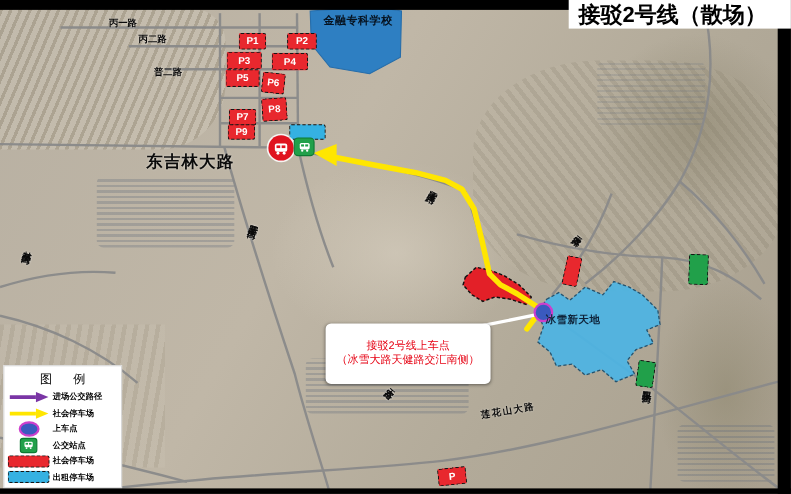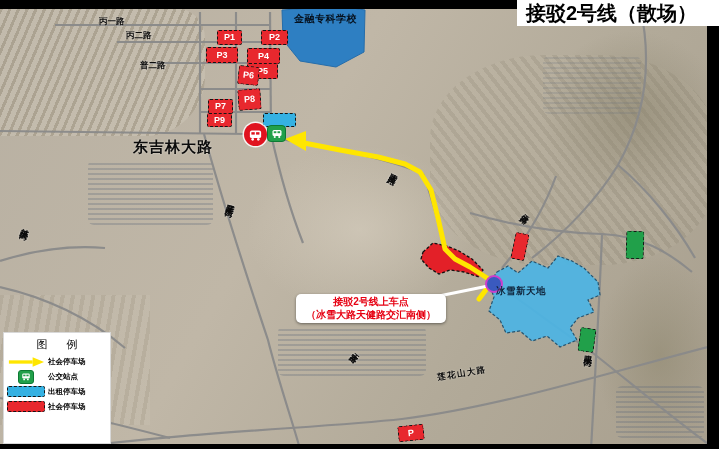--- a/index.html
+++ b/index.html
@@ -39,22 +39,22 @@
   .rlabel{position:absolute;color:#0b0b0b;font-weight:bold;font-size:8.5px;white-space:nowrap;
     text-shadow:0 0 2px rgba(255,255,255,.55);}
   .vert{writing-mode:vertical-rl;letter-spacing:1px;}
   
   .bus-red{position:absolute;left:244px;top:123px;width:23px;height:23px;border-radius:50%;
     background:#e0131f;box-shadow:0 0 0 1.5px rgba(255,255,255,.85);display:flex;align-items:center;justify-content:center;}
   .bus-green{position:absolute;left:267px;top:125px;width:17px;height:15px;border-radius:4px;
     background:#21a04a;border:1px solid #0d7a33;display:flex;align-items:center;justify-content:center;}
   
   #callout{left:296px;top:294px;width:146px;background:#fff;border-radius:5px;
-    box-shadow:0 1px 3px rgba(0,0,0,.45);padding:2px 2px;text-align:center;
-    color:#e60012;font-weight:bold;font-size:10px;line-height:1.25;}
+    box-shadow:0 1px 3px rgba(0,0,0,.45);padding:15px 2px;text-align:center;
+    color:#e60012;font-weight:normal;font-size:10px;line-height:1.25;}
   
   #school-label{left:294px;top:12px;font-size:10px;font-weight:bold;color:#06121f;letter-spacing:.5px;}
   #venue-label{left:496px;top:285px;font-size:9.5px;font-weight:bold;color:#0e2238;letter-spacing:.5px;}
   
   #legend{left:3px;top:332px;width:108px;height:112px;background:#fff;border:1px solid #d8d8d8;
     display:flex;flex-direction:column;padding:4px 0 2px;box-sizing:border-box;}
   #legend .lg-title{text-align:center;font-weight:normal;font-size:11px;letter-spacing:8px;color:#000;
     text-indent:8px;margin-bottom:2px;}
   .lg-row{display:flex;align-items:center;height:15px;}
   .lg-icon{width:44px;display:flex;justify-content:center;align-items:center;flex:0 0 44px;}
@@ -123,21 +123,21 @@
     <polygon points="306,131 306,151 285,139" fill="#ffe600"></polygon>
   </g>
   <line x1="434" y1="297" x2="488" y2="286" stroke="#fff" stroke-width="3"></line>
   <circle cx="494" cy="284" r="8" fill="#3a5abf" stroke="#cc3fcc" stroke-width="2"></circle>
 </svg>
 
 <div class="pbox" style="left:217px;top:30px;width:23px;height:13px;">P1</div>
 <div class="pbox" style="left:261px;top:30px;width:25px;height:13px;">P2</div>
 <div class="pbox" style="left:206px;top:47px;width:30px;height:14px;">P3</div>
 <div class="pbox" style="left:247px;top:48px;width:31px;height:14px;">P4</div>
-<div class="pbox" style="left:205px;top:63px;width:29px;height:14px;margin-left:42px;">P5</div>
+<div class="pbox" style="left:205px;top:63px;width:29px;height:14px;">P5</div>
 <div class="pbox" style="left:238px;top:66px;width:19px;height:17px;transform:rotate(6deg);">P6</div>
 <div class="pbox" style="left:208px;top:99px;width:23px;height:13px;">P7</div>
 <div class="pbox" style="left:238px;top:89px;width:21px;height:19px;transform:rotate(-4deg);">P8</div>
 <div class="pbox" style="left:207px;top:113px;width:23px;height:12px;">P9</div>
 <div class="pbox" style="left:398px;top:425px;width:24px;height:14px;transform:rotate(-6deg);">P</div>
 <div class="pbox" style="left:513px;top:233px;width:12px;height:25px;transform:rotate(12deg);"></div>
 
 <div class="dbox taxi" style="left:263px;top:113px;width:31px;height:12px;"></div>
 <div class="dbox green" style="left:626px;top:231px;width:16px;height:26px;transform:rotate(2deg);"></div>
 <div class="dbox green" style="left:579px;top:328px;width:14px;height:22px;transform:rotate(8deg);"></div>
@@ -179,51 +179,66 @@
 <div id="callout" class="abs">
   <div>接驳2号线上车点</div>
   <div>（冰雪大路天健路交汇南侧）</div>
 </div>
 
 <div id="legend" class="abs">
   <div class="lg-title">图 例</div>
   <div class="lg-row">
     <span class="lg-icon">
       <svg width="38" height="12" viewBox="0 0 40 12">
+          <line x1="2" y1="6" x2="27" y2="6" stroke="#7a35a5" stroke-width="3.5"></line>
+          <polygon points="27,1 27,11 39,6" fill="#7a35a5"></polygon>
+        </svg>
+    </span>
+    <span class="lg-label">进场公交路径</span>
+  </div>
+  <div class="lg-row">
+    <span class="lg-icon">
+      <svg width="38" height="12" viewBox="0 0 40 12">
           <line x1="2" y1="6" x2="27" y2="6" stroke="#ffe600" stroke-width="3.5"></line>
           <polygon points="27,1 27,11 39,6" fill="#ffe600"></polygon>
         </svg>
     </span>
     <span class="lg-label">社会停车场</span>
+  </div>
+  <div class="lg-row">
+    <span class="lg-icon">
+        <span class="lg-ellipse"></span>
+      </span>
+    <span class="lg-label">上车点</span>
   </div>
   <div class="lg-row">
     <span class="lg-icon">
       <span class="lg-busg">
           <svg width="10" height="9" viewBox="0 0 16 14">
             <rect x="2" y="2.2" width="12" height="8" rx="2" fill="#fff"></rect>
             <rect x="3.6" y="4" width="3.6" height="2.6" fill="#21a04a"></rect>
             <rect x="8.6" y="4" width="3.6" height="2.6" fill="#21a04a"></rect>
             <circle cx="5" cy="11.6" r="1.4" fill="#fff"></circle>
             <circle cx="11" cy="11.6" r="1.4" fill="#fff"></circle>
           </svg>
         </span>
     </span>
     <span class="lg-label">公交站点</span>
   </div>
   <div class="lg-row">
     <span class="lg-icon">
+        <span class="lg-rect" style="background:#e8282e;"></span>
+      </span>
+    <span class="lg-label">社会停车场</span>
+  </div>
+  <div class="lg-row">
+    <span class="lg-icon">
         <span class="lg-rect" style="background:#35b1e2;"></span>
       </span>
     <span class="lg-label">出租停车场</span>
-  </div>
-  <div class="lg-row">
-    <span class="lg-icon">
-        <span class="lg-rect" style="background:#e8282e;"></span>
-      </span>
-    <span class="lg-label">社会停车场</span>
   </div>
 </div>
 
 <div id="frame-top" class="abs"></div>
 <div id="frame-right" class="abs"></div>
 <div id="frame-bottom" class="abs"></div>
 <div id="title-box" class="abs">
   <span>接驳2号线（散场）</span>
 </div>
 

